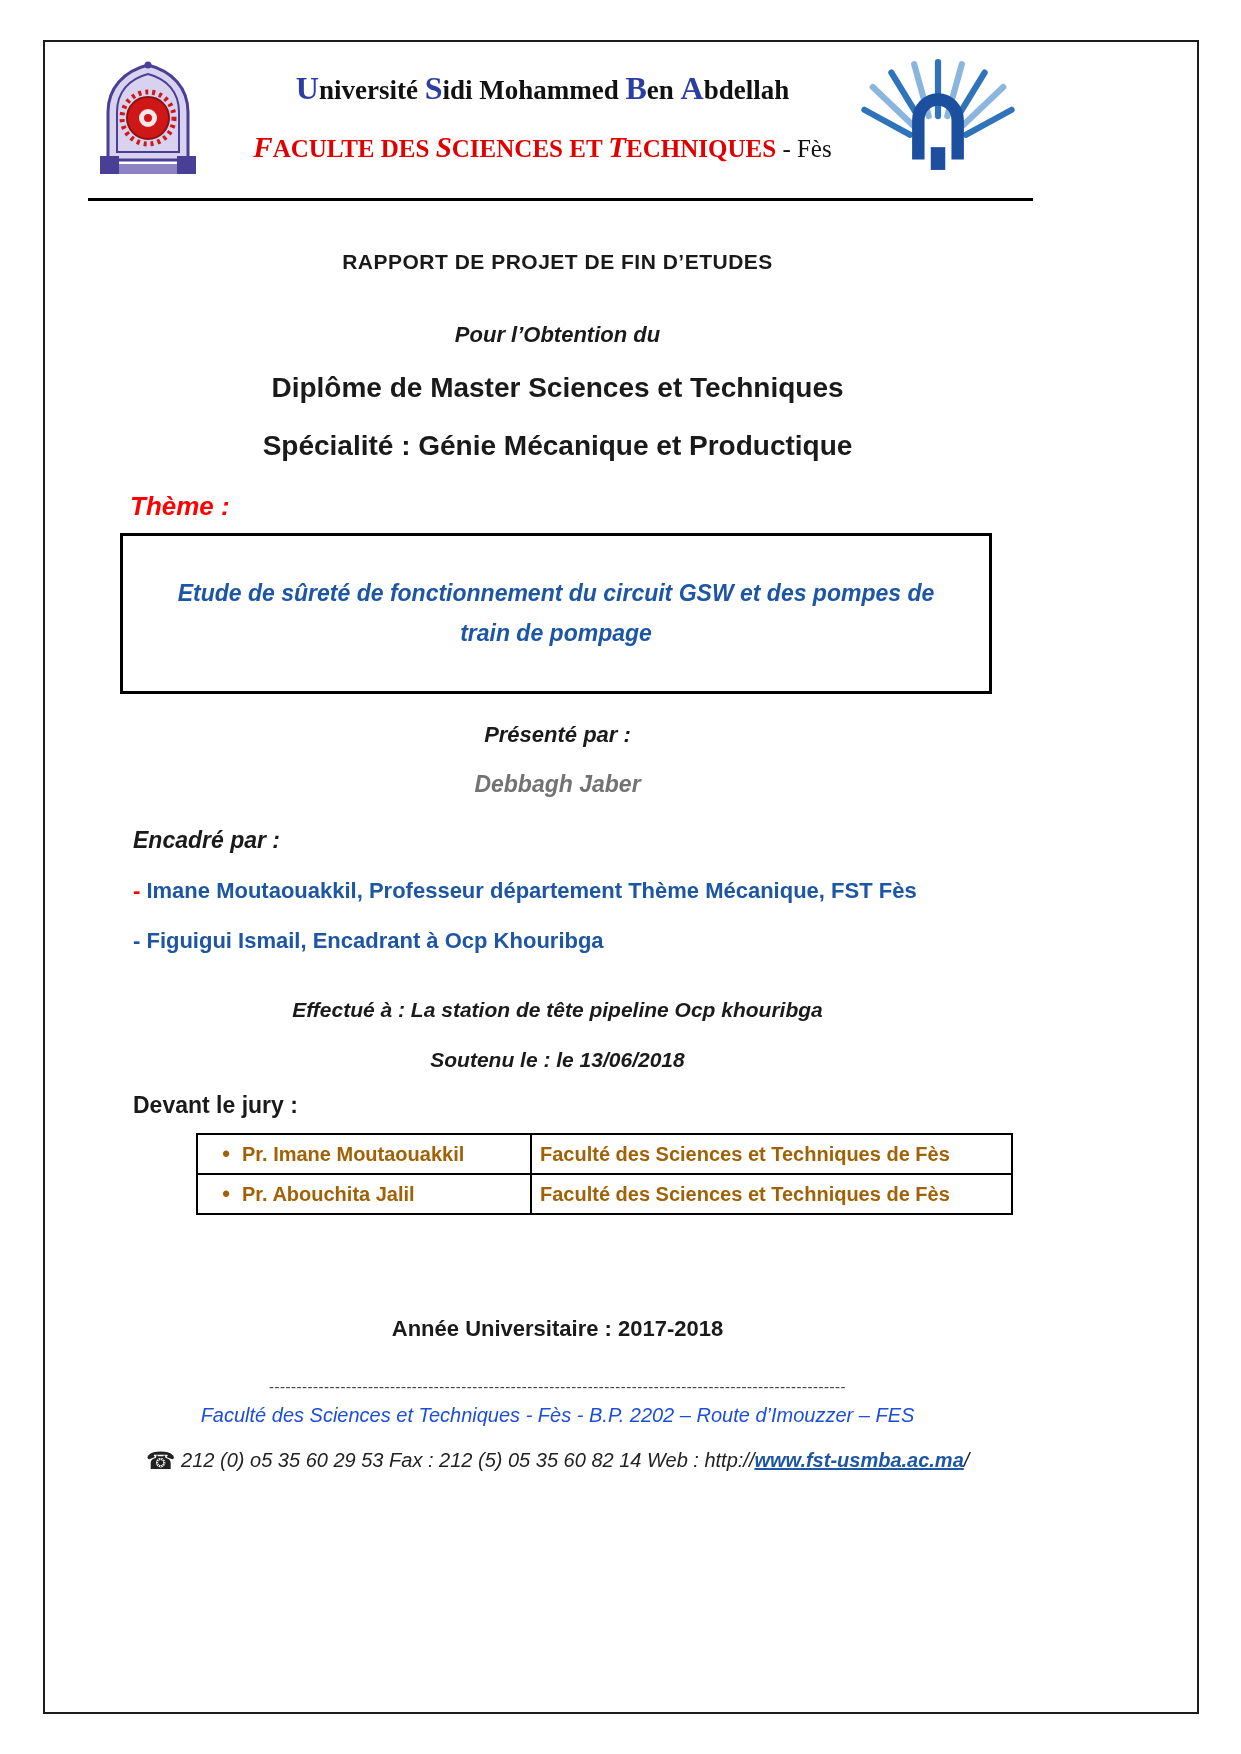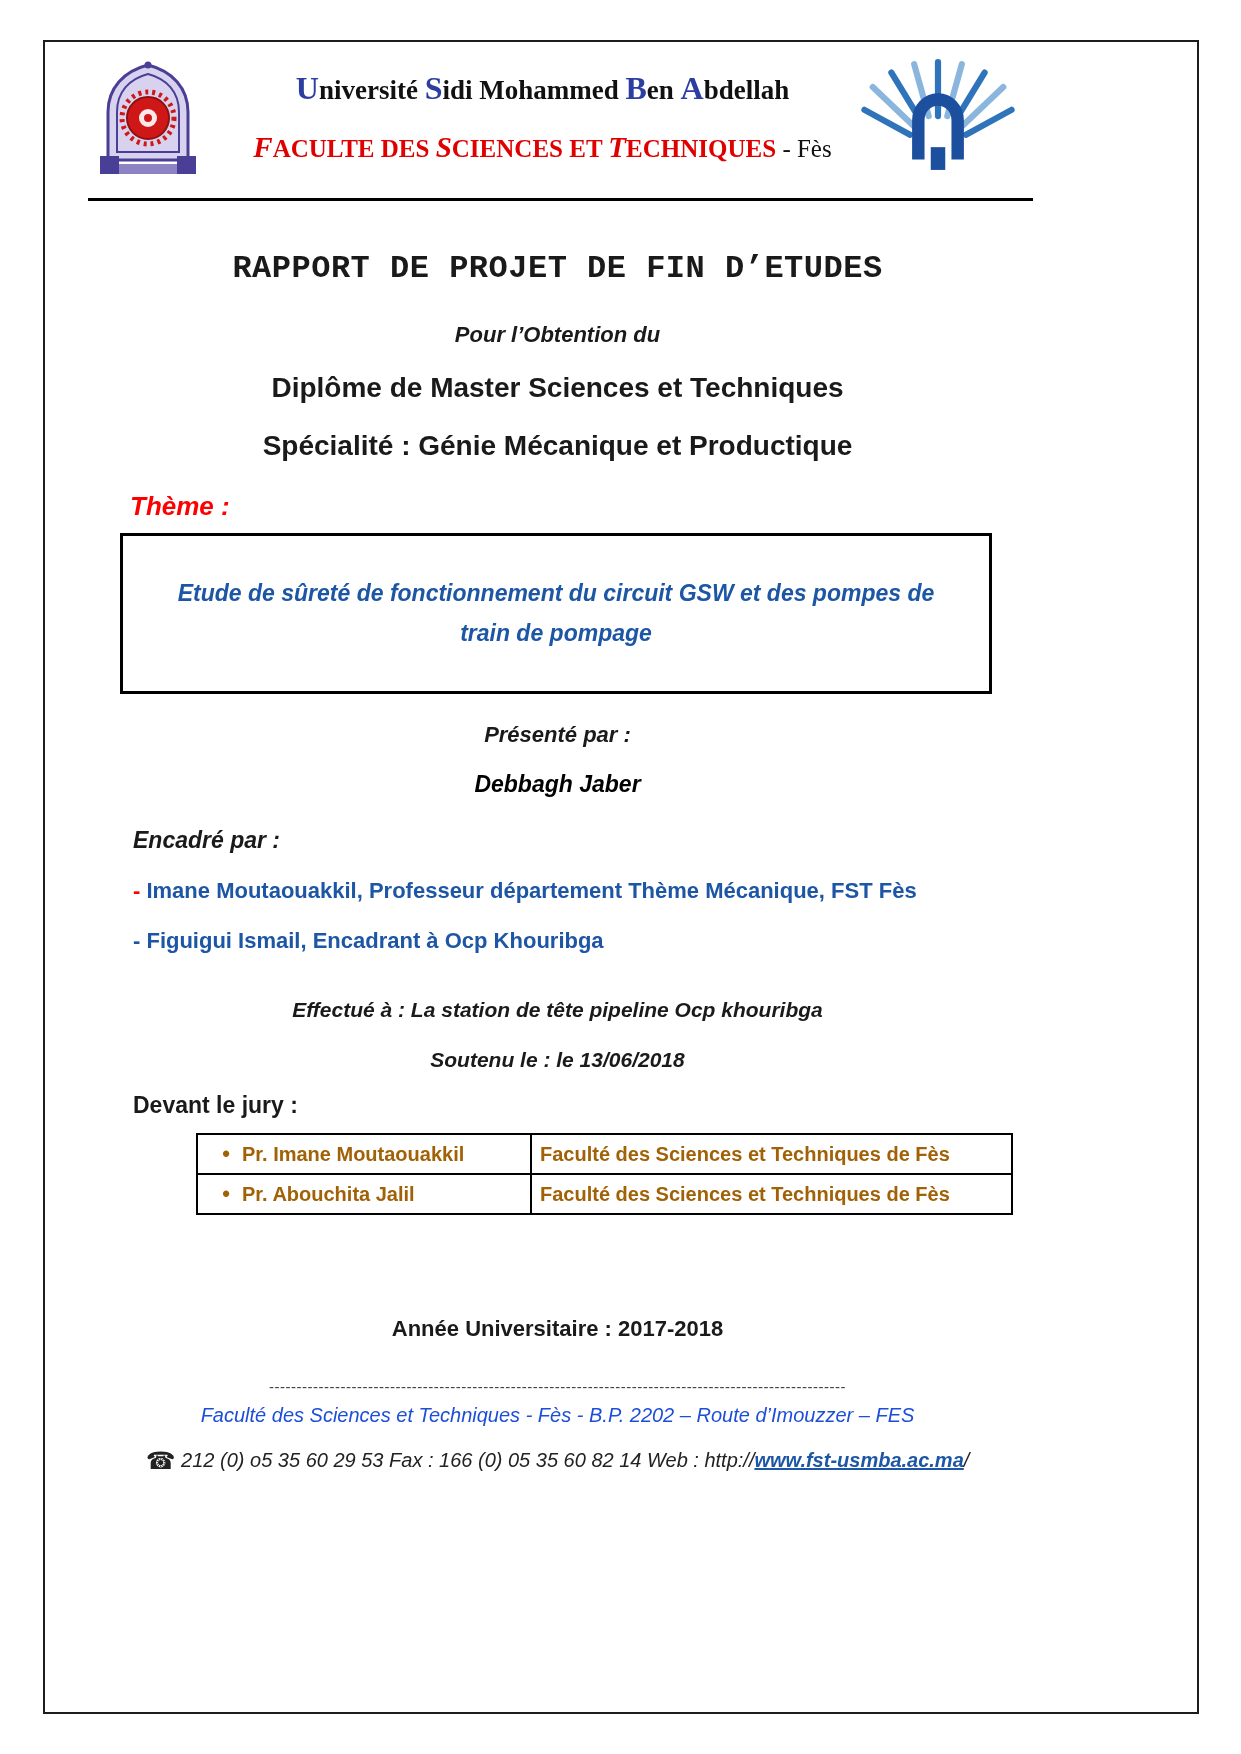--- a/index.html
+++ b/index.html
@@ -16,30 +16,30 @@
   .header-text{left:220px;top:70px;width:645px;text-align:center;font-family:"Liberation Serif", serif;}
   .univ-line{font-weight:bold;font-size:27px;color:#111;margin-bottom:24px;white-space:nowrap;}
   .uini{color:#2c3e9f;font-size:32px;}
   .fac-line{font-weight:bold;font-size:25px;color:#e00000;white-space:nowrap;}
   .fini{font-style:italic;font-size:29px;}
   .fac-suffix{color:#111;font-weight:400;}
   .header-rule{left:88px;top:198px;width:945px;height:3px;background:#000;}
 
   
   .colc{left:120px;width:875px;text-align:center;}
-  .t-report{top:250px;font-weight:bold;font-size:32px;letter-spacing:.5px;font-family:Liberation Mono, monospace;}
+  .t-report{top:250px;font-weight:bold;font-size:21px;letter-spacing:.5px;}
   .t-obtention{top:322px;font-weight:bold;font-style:italic;font-size:22px;}
   .t-diploma{top:372px;font-weight:bold;font-size:28px;}
   .t-specialty{top:430px;font-weight:bold;font-size:28px;}
   .theme-label{left:130px;top:491px;color:#fe0000;font-weight:bold;font-style:italic;font-size:26px;text-align:left;}
   .theme-box{left:120px;top:533px;width:866px;height:155px;border:3px solid #000;
              display:flex;align-items:center;justify-content:center;}
   .theme-text{color:#1d56a5;font-weight:bold;font-style:italic;font-size:23px;line-height:1.7;text-align:center;}
   .presented-label{top:722px;font-weight:bold;font-style:italic;font-size:22px;}
-  .presented-name{top:771px;font-weight:bold;font-style:italic;font-size:23px;color:#000000;}
+  .presented-name{top:771px;font-weight:bold;font-style:italic;font-size:23px;color:#737373;}
   .encadre-label{left:133px;top:827px;text-align:left;font-weight:bold;font-style:italic;font-size:23px;}
   .sup{left:133px;text-align:left;font-weight:bold;font-size:22px;color:#1d56a5;white-space:nowrap;}
   .sup1{top:878px;} .sup2{top:928px;}
   .dash-red{color:#fe0000;} .dash-blue{color:#1d56a5;}
   .venue{top:998px;font-weight:bold;font-style:italic;font-size:21px;}
   .defense{top:1048px;font-weight:bold;font-style:italic;font-size:21px;}
   .jury-label{left:133px;top:1092px;text-align:left;font-weight:bold;font-size:23px;}
 
   .jury-table{left:196px;top:1133px;border-collapse:collapse;}
   .jury-table td{border:2px solid #000;height:36px;vertical-align:middle;
@@ -136,15 +136,15 @@
       <td class="jname"><span class="bullet">•</span><span>Pr. Abouchita Jalil</span></td>
       <td class="jaff">Faculté des Sciences et Techniques de Fès</td>
     </tr>
   </tbody>
     </table>
 
   <div class="abs colc year">Année Universitaire : 2017-2018</div>
 
   <div class="abs colc sep">---------------------------------------------------------------------------------------------------------</div>
   <div class="abs colc address">Faculté des Sciences et Techniques -  Fès  - B.P. 2202 – Route d’Imouzzer – FES</div>
-  <div class="abs colc contact"><span class="phone-icon">☎</span><span> 212 (0) o5 35 60 29 53  Fax : 166 (0) 05 35 60 82 14 Web : http://</span><a class="site-link">www.fst-usmba.ac.ma</a><span>/</span></div>
+  <div class="abs colc contact"><span class="phone-icon">☎</span><span> 212 (0) o5 35 60 29 53  Fax : 212 (5) 05 35 60 82 14 Web : http://</span><a class="site-link">www.fst-usmba.ac.ma</a><span>/</span></div>
 
 </div>
 
 </body></html>

